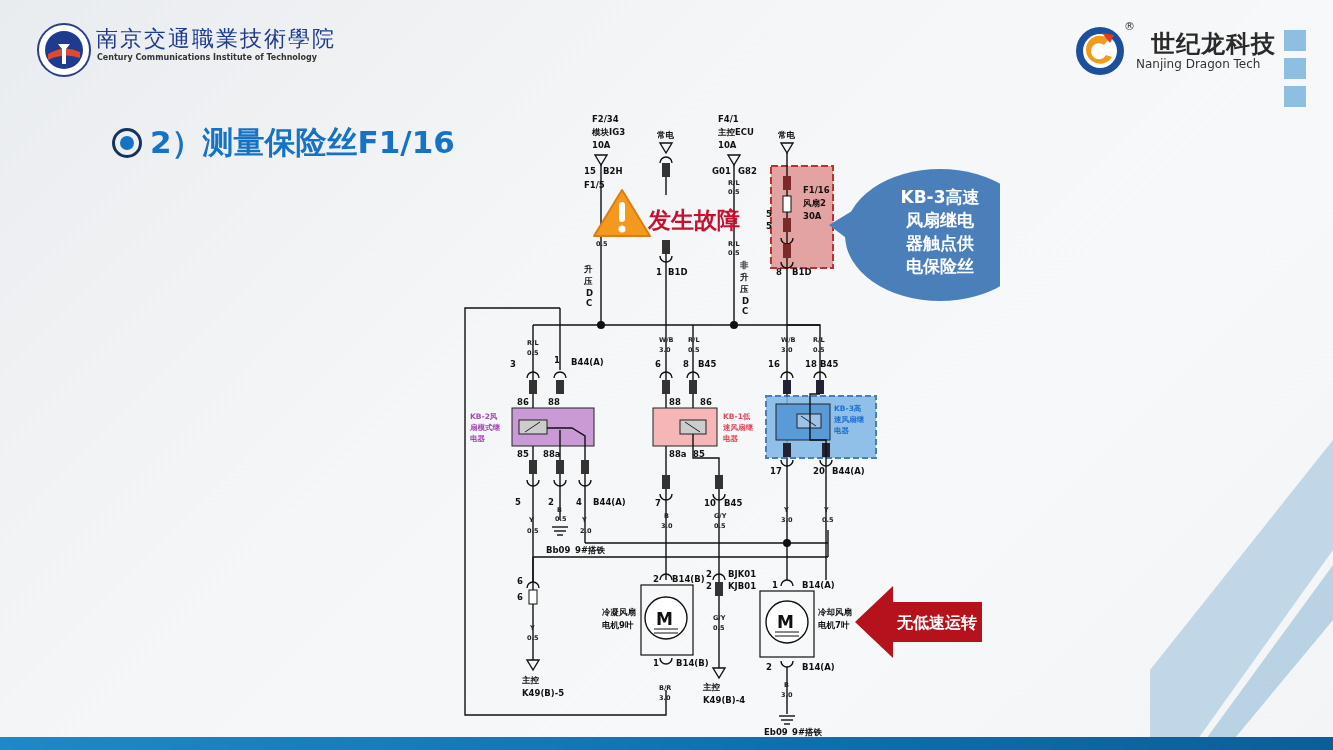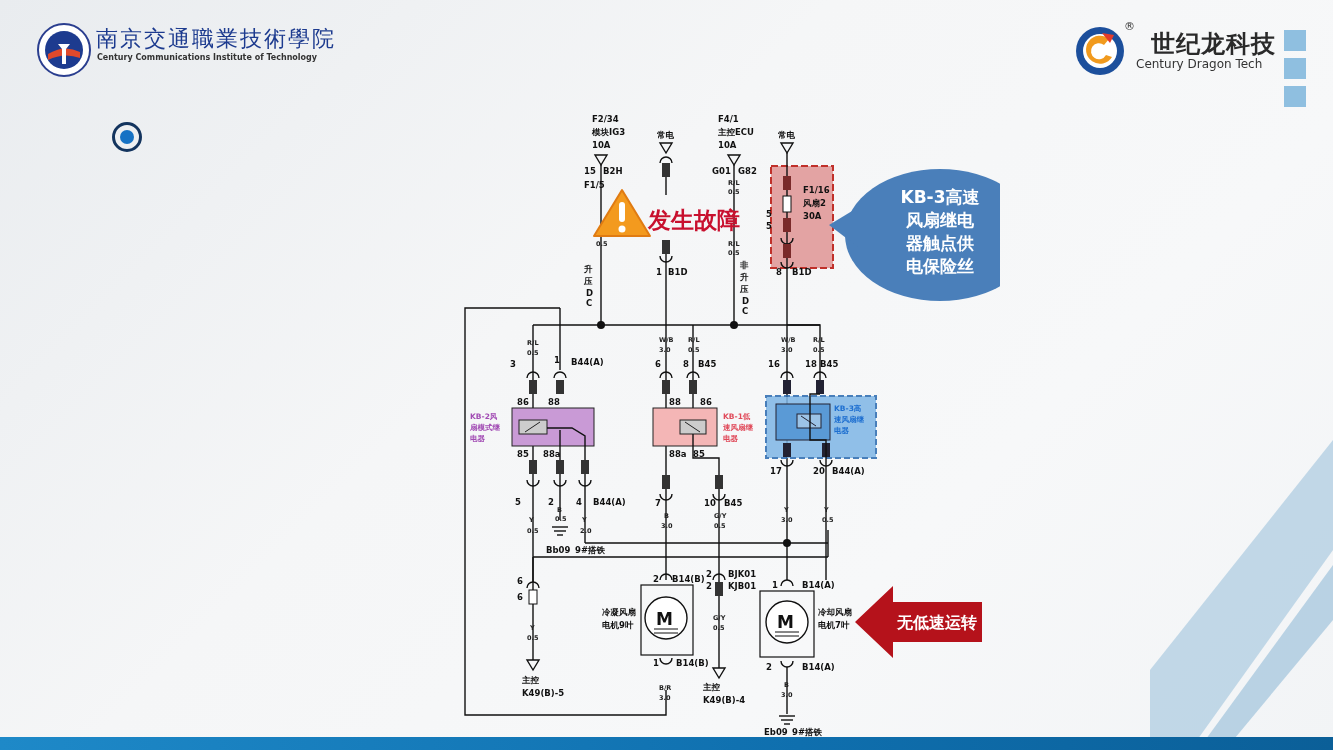--- a/index.html
+++ b/index.html
@@ -39,29 +39,30 @@
 <div class="abs" id="school-name-en">Century Communications Institute of Technology</div>
 
 <svg class="abs" id="brand-logo" viewBox="0 0 52 52">
   <circle cx="26" cy="26" r="24" fill="#1c4f9c"></circle>
   <circle cx="26" cy="26" r="17" fill="#fff"></circle>
   <path d="M35 14 A14 14 0 1 0 38 32 L32 30 A8 8 0 1 1 30 20Z" fill="#f19a1d"></path>
   <path d="M28 8 L40 10 L36 18Z" fill="#e33b2b"></path>
 </svg>
 <div class="abs" id="brand-reg">®</div>
 <div class="abs" id="brand-cn">世纪龙科技</div>
-<div class="abs" id="brand-en">Century Dragon Tech</div>
+<div class="abs" id="brand-en">Nanjing Dragon Tech</div>
 <div class="sq" style="top:30px"></div>
 <div class="sq" style="top:58px"></div>
 <div class="sq" style="top:86px"></div>
 
 <div class="abs" id="title">
   <span class="bullet">
       <i></i>
     </span>
+  <span>2）测量保险丝F1/16</span>
 </div>
 
 <svg class="abs" id="deco-stripes" viewBox="0 0 183 330">
   <polygon points="183,20 183,130 40,330 0,330 0,250" fill="#9fc3dc" opacity="0.6"></polygon>
   <polygon points="183,145 183,200 75,330 48,330" fill="#9fc3dc" opacity="0.7"></polygon>
 </svg>
 <div class="abs" id="footer-bar"></div>
 
 <svg class="abs" id="diagram" viewBox="440 110 560 630">
 

